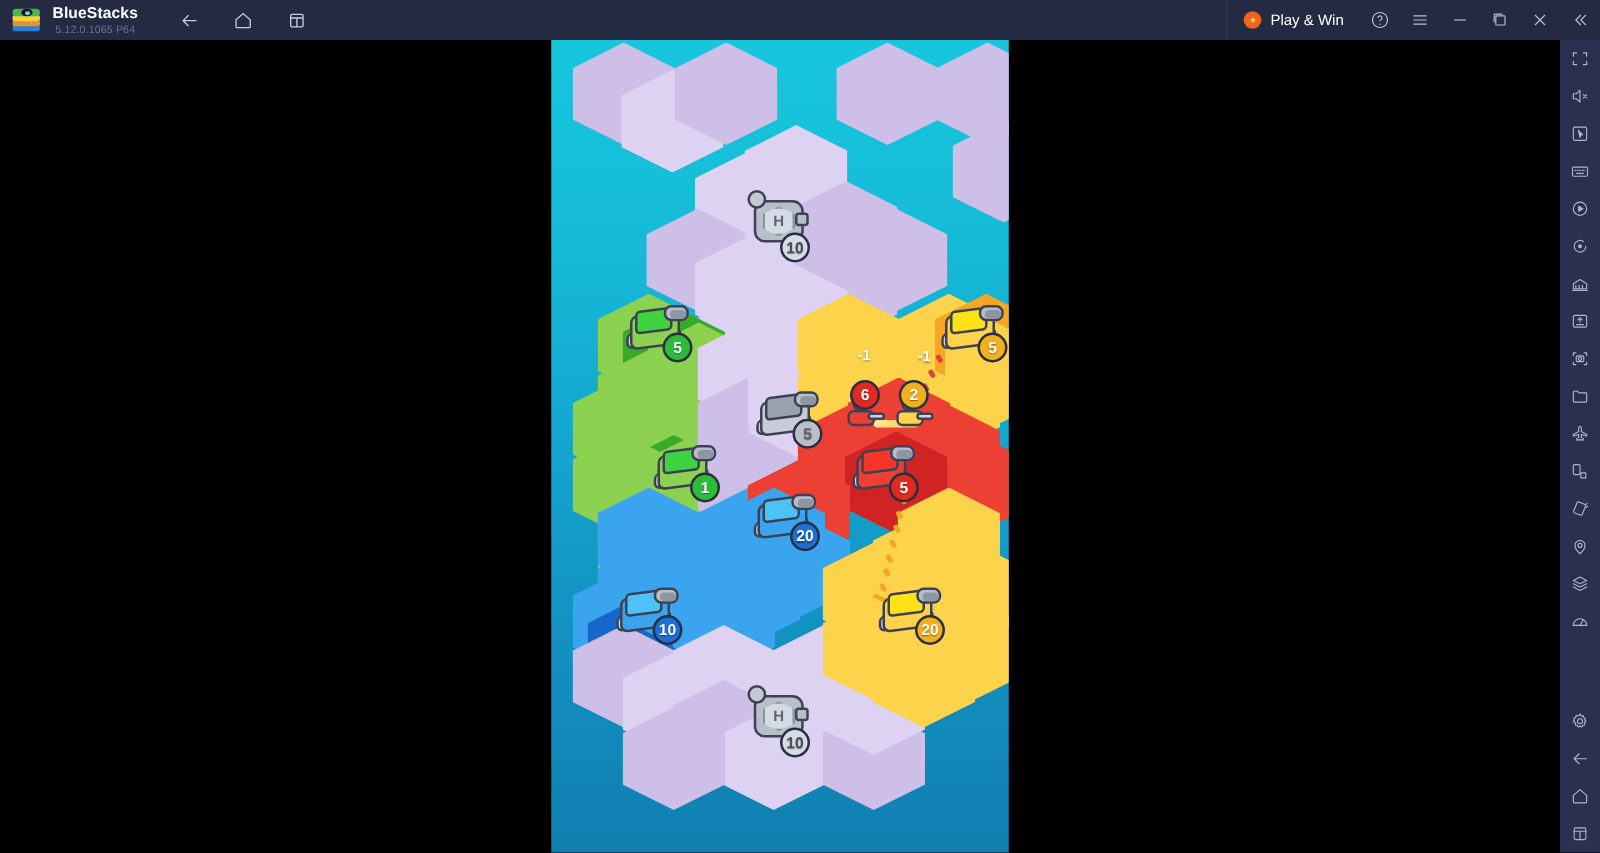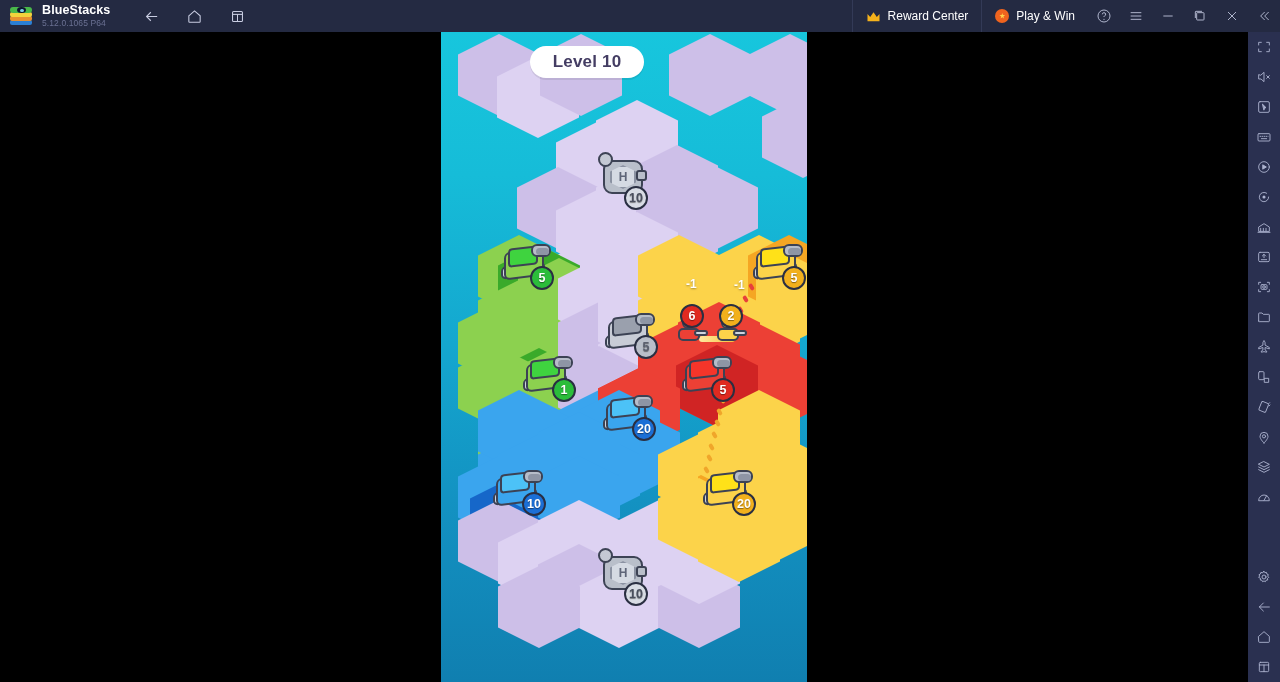--- a/index.html
+++ b/index.html
@@ -15,21 +15,21 @@
   #bs-logo .lyr{ position:absolute; left:0; border-radius:2px; }
   #bs-logo .l1{ top:15px; width:22px; height:5px; background:#2b7fd4; }
   #bs-logo .l2{ top:11px; width:22px; height:5px; background:#e8912f; }
   #bs-logo .l3{ top:7px;  width:22px; height:5px; background:#f2d33c; }
   #bs-logo .l4{ top:2px;  width:22px; height:6px; background:#49b84a; border-radius:3px; }
   #bs-logo .eye{ position:absolute; left:7px; top:2px; width:9px; height:6px;
     background:#0f1430; border-radius:50%; }
   #bs-logo .eye:after{ content:""; position:absolute; left:3px; top:1.5px; width:3.5px;
     height:3px; border-radius:50%; background:#7ad1e8; }
 
-  #bs-name{ margin-left:10px; line-height:1.05; }
+  #bs-name{ margin-left:10px; line-height:1.05;text-align:center; }
   #bs-name .nm{ color:#fff; font-size:12.5px; font-weight:bold; letter-spacing:.1px; }
   #bs-name .vr{ color:#6b7193; font-size:8.5px; margin-top:1px; letter-spacing:.1px; }
 
   .tb-nav{ width:30px; height:30px; display:flex; align-items:center; justify-content:center;
     color:#c7cbe0; cursor:pointer; }
   .tb-nav svg{ width:17px; height:17px; stroke:#c9cde2; fill:none; stroke-width:1.5; }
   #navgroup{ display:flex; margin-left:26px; gap:13px; }
 
   #tb-right{ margin-left:auto; display:flex; align-items:center; height:32px; }
   .tb-pill{ display:flex; align-items:center; gap:7px; height:32px; padding:0 13px;
@@ -180,28 +180,20 @@
       <svg viewBox="0 0 24 24">
           <rect x="5" y="5" width="14" height="14" rx="1.5"></rect>
           <path d="M5 9h14"></path>
           <path d="M12 9v10"></path>
         </svg>
     </div>
   </div>
 
   <div id="tb-right">
 
-    <div class="tb-pill">
-      <span class="crown">
-        <svg viewBox="0 0 24 20">
-            <path d="M2 5l4.5 5L12 2l5.5 8L22 5v12H2z" fill="#f5b21c"></path>
-          </svg>
-      </span>
-      <span>Reward Center</span>
-    </div>
 
     <div class="tb-pill">
       <span class="badge-o"></span>
       <span>Play &amp; Win</span>
     </div>
 
     <div class="ic-btn">
       <svg viewBox="0 0 24 24" width="16" height="16">
           <circle cx="12" cy="12" r="9"></circle>
           <path d="M9.5 9.5a2.5 2.5 0 1 1 3.2 2.4c-.7.3-.7.9-.7 1.6"></path>
@@ -818,16 +810,13 @@
         <div class="plate"></div>
         <div class="nub"></div>
         <div class="flag"></div>
         <div class="inner">
           <span>H</span>
         </div>
       </div>
       <div class="cnt" style="left: 183px; top: 550px; background: rgb(216, 220, 228); color: rgb(74, 79, 94);">10</div>
     </div>
 
-  <div id="level-pill">
-    <span>Level 10</span>
-  </div>
 </div>
 
 </body></html>

